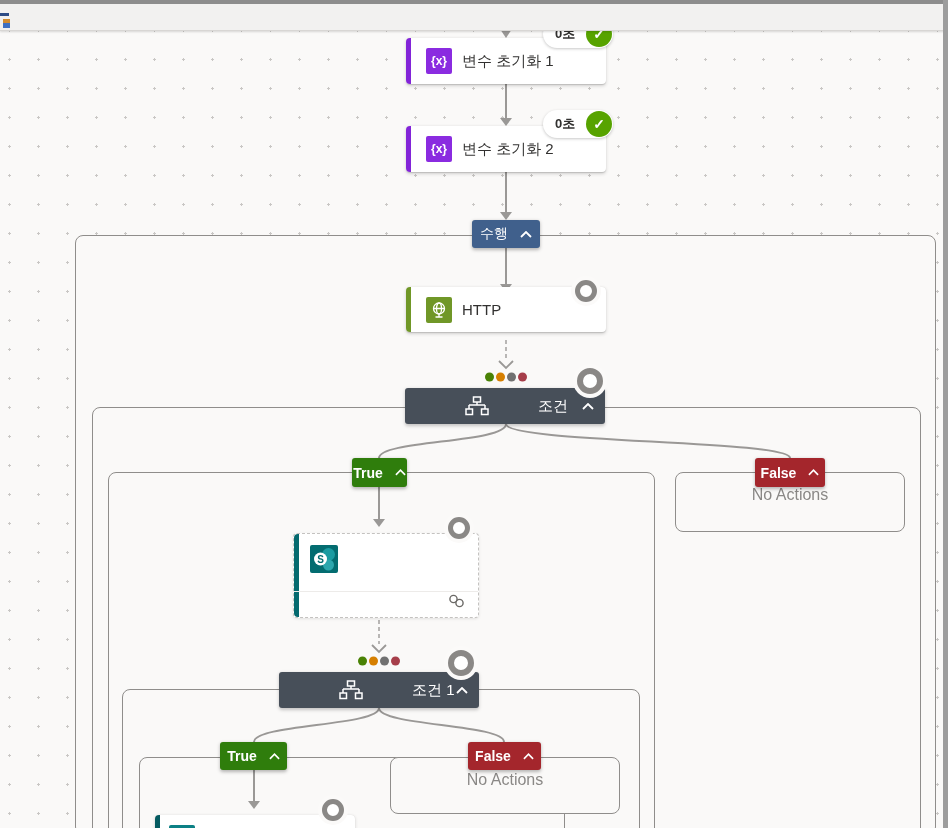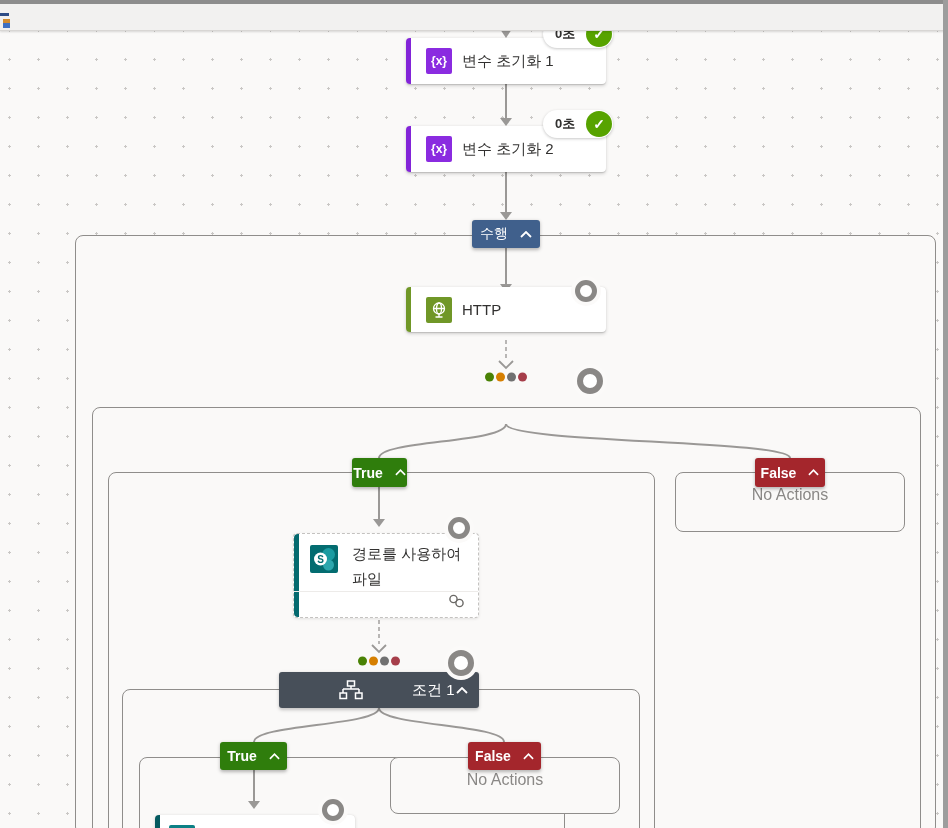--- a/index.html
+++ b/index.html
@@ -180,20 +180,34 @@
       <svg width="18" height="18" viewBox="0 0 18 18" stroke="#fff" fill="none" stroke-width="1.3">
         <circle cx="9" cy="7.5" r="5.5"></circle>
           <ellipse cx="9" cy="7.5" rx="2.5" ry="5.5"></ellipse>
         <path d="M3.5 7.5h11M9 13v3M5.5 16h7"></path>
       </svg>
     </span>
     <span class="card-label">HTTP</span>
   </div>
   <div class="ring ring-md" style="left:575px; top:280px;"></div>
 
+  <div class="hdr" style="left:405px; top:388px;">
+    <span class="hdr-icon">
+      <svg width="24" height="20" viewBox="0 0 24 20" fill="none" stroke="#fff" stroke-width="1.5">
+        <rect x="8.5" y="1" width="7" height="5"></rect>
+        <path d="M12 6v3M4 9h16M4 9v4M20 9v4"></path>
+        <rect x="1" y="13" width="6.5" height="5.5"></rect>
+          <rect x="16.5" y="13" width="6.5" height="5.5"></rect>
+      </svg>
+    </span>
+    <span class="hdr-label">조건</span>
+    <svg class="hdr-chev" width="12" height="7" viewBox="0 0 12 7" fill="none" stroke="#fff" stroke-width="1.8">
+        <path d="M1 6l5-5 5 5"></path>
+      </svg>
+  </div>
   <div class="ring ring-lg" style="left:577px; top:368px;"></div>
 
   <div class="flowbtn branch-green" style="left:352px; top:458px; width:55px; height:29px;">
     <span>True</span>
     <svg width="11" height="7" viewBox="0 0 12 7" fill="none" stroke="#fff" stroke-width="1.8">
         <path d="M1 6l5-5 5 5"></path>
       </svg>
   </div>
   <div class="flowbtn branch-red" style="left:755px; top:458px; width:70px; height:29px;">
     <span>False</span>
@@ -207,21 +221,20 @@
     <span class="sp-icon">
       <svg width="28" height="28" viewBox="0 0 28 28">
         <rect width="28" height="28" rx="2" fill="#036c70"></rect>
         <circle cx="18.5" cy="9.5" r="6.5" fill="#1a9ba1"></circle>
         <circle cx="18.5" cy="20" r="5.5" fill="#2ca6ad"></circle>
         <circle cx="10.5" cy="14" r="6.5" fill="#ffffff"></circle>
         <text x="10.5" y="17.5" text-anchor="middle" font-size="10" font-weight="bold" fill="#036c70" font-family="Liberation Sans, sans-serif">S</text>
       </svg>
     </span>
     <span class="sp-title">
-      <span style="display:block">경로를 사용하여 파일</span>
     </span>
     <span class="sp-divider"></span>
     <span class="sp-footer-icon">
       <svg width="17" height="14" viewBox="0 0 17 14" fill="none" stroke="#6b6966" stroke-width="1.4">
         <circle cx="5.5" cy="5" r="3.6"></circle>
           <circle cx="11.5" cy="9" r="3.6"></circle>
       </svg>
     </span>
   </div>
   <div class="ring ring-md" style="left:448px; top:517px;"></div>

